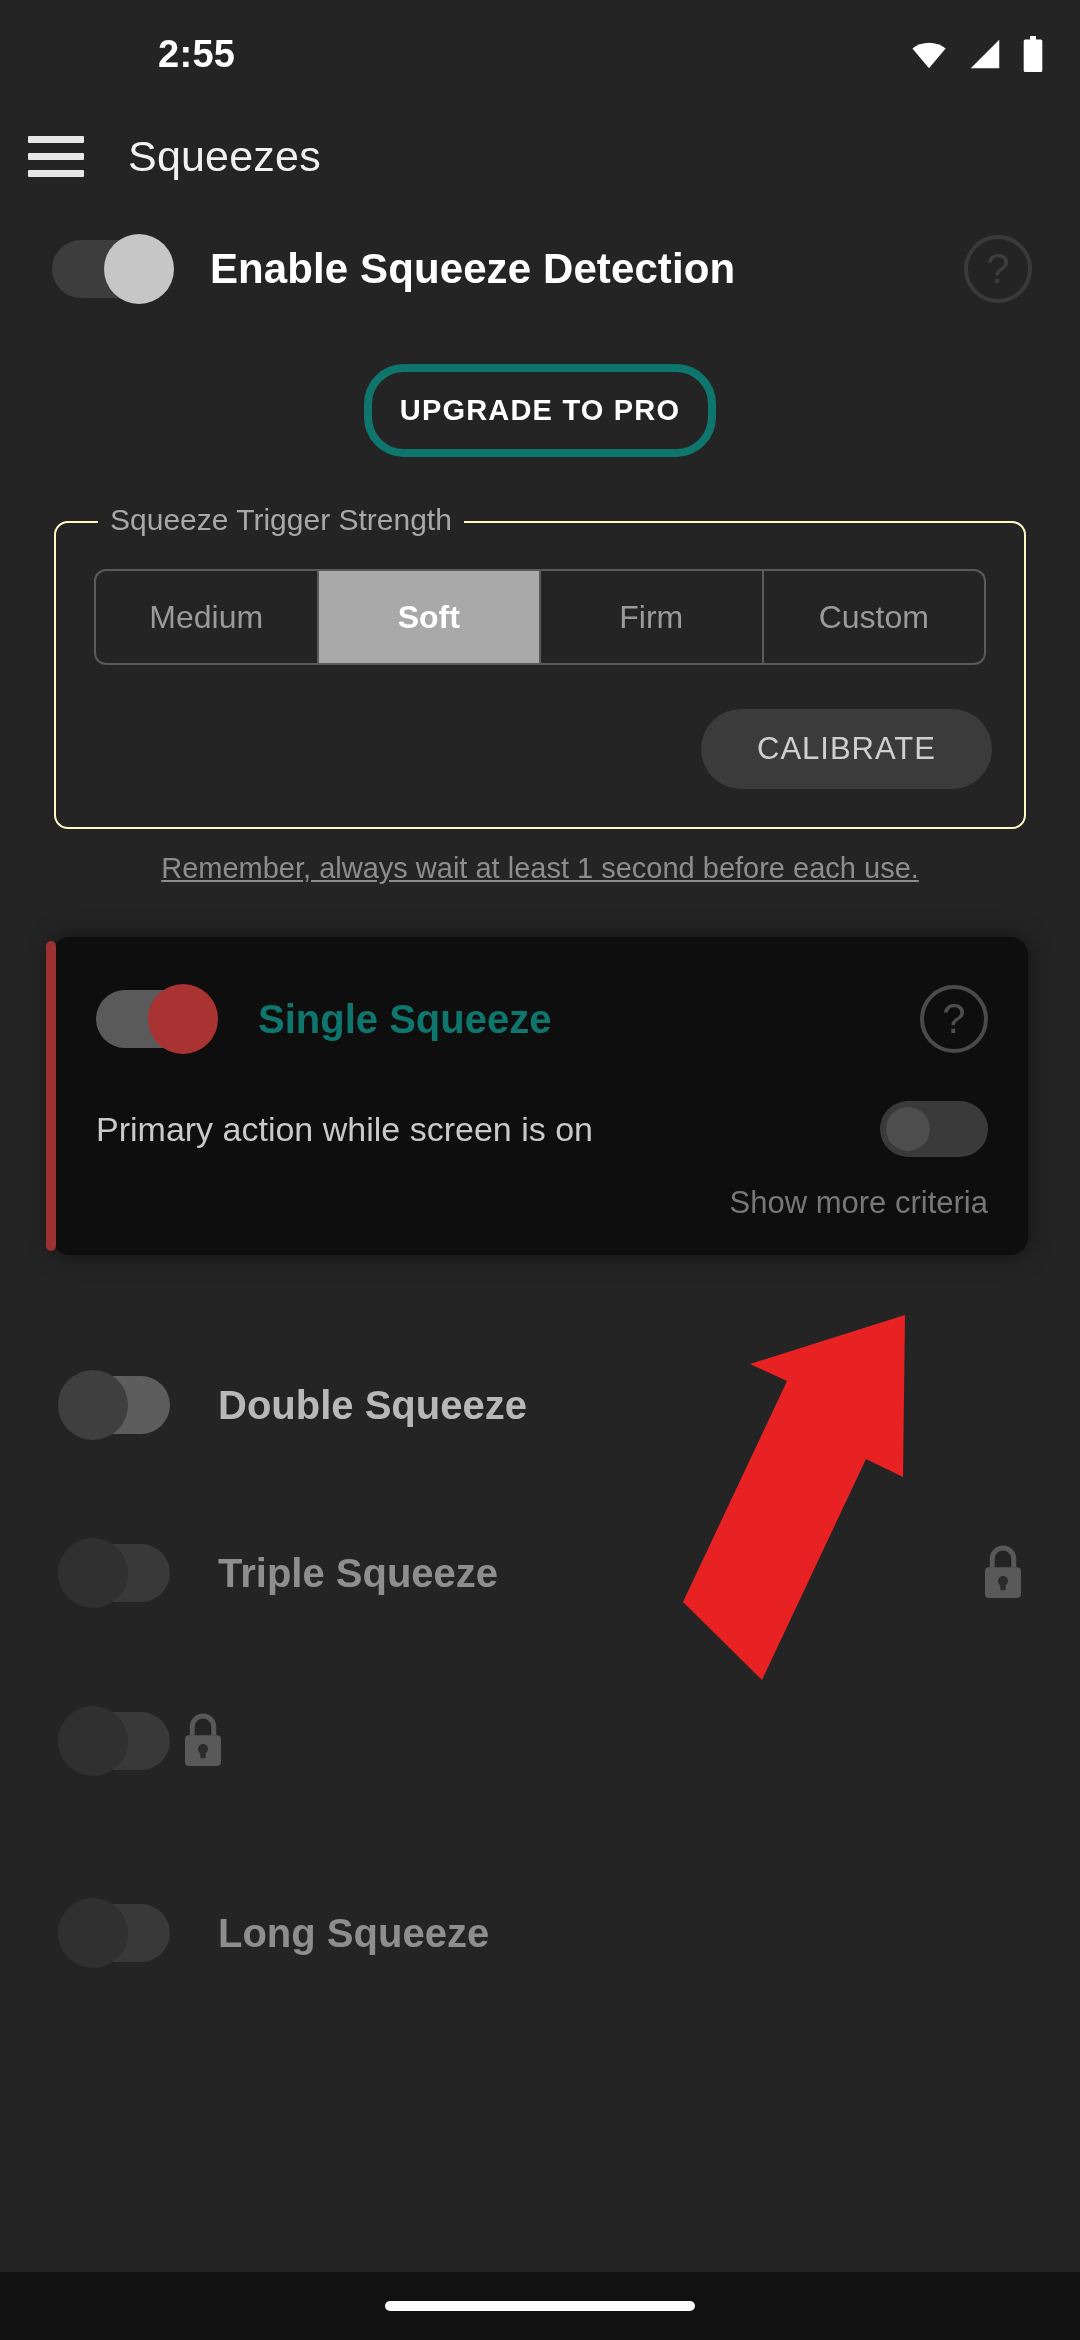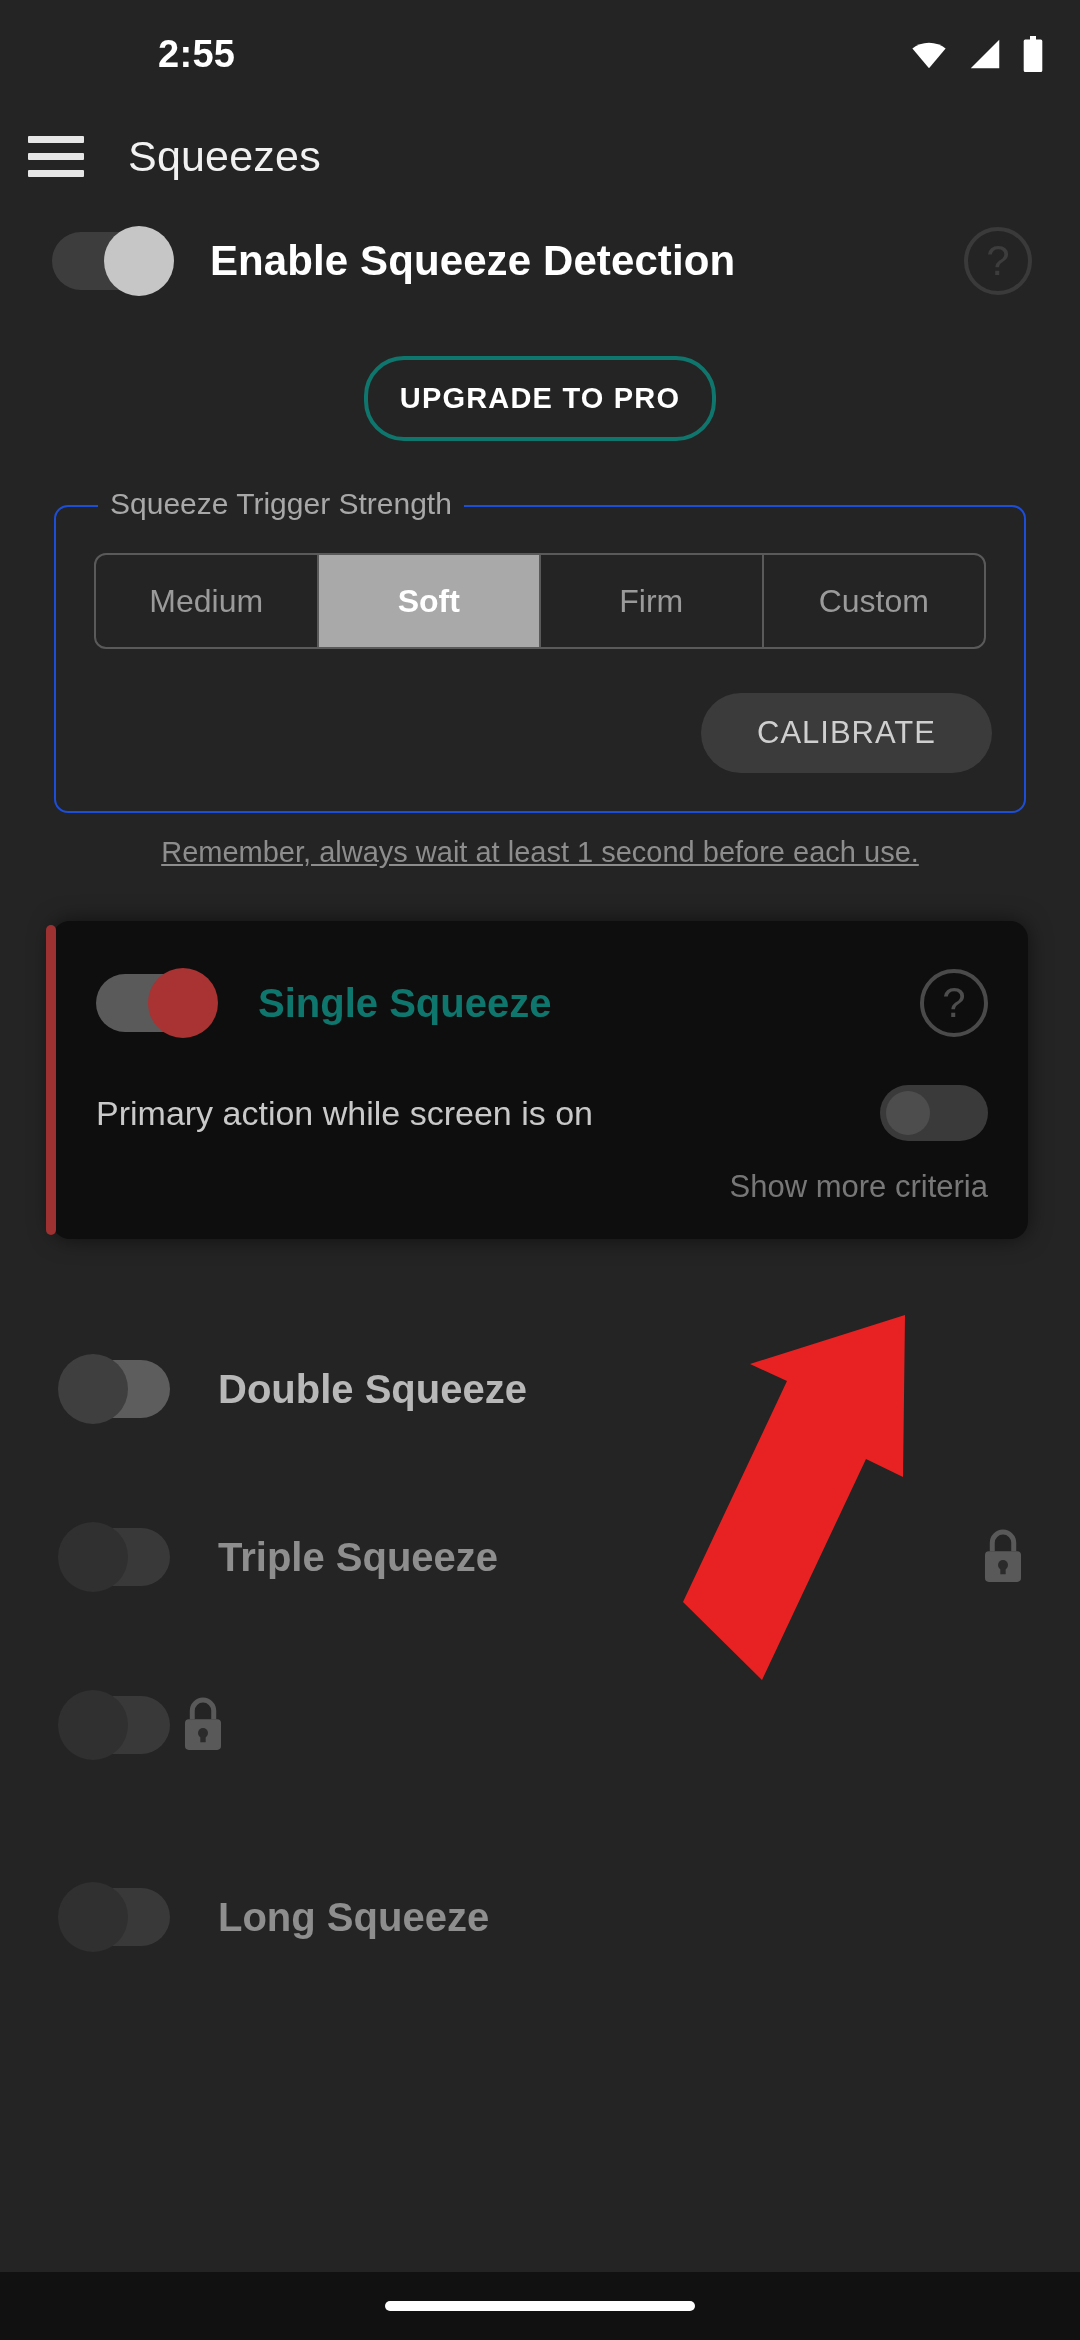--- a/index.html
+++ b/index.html
@@ -42,21 +42,21 @@
   }
   .hamburger span {
     display:block; width: 56px; height: 7px; background: #e6e6e6; border-radius: 1px;
   }
   .appbar-title {
     color: #f1f1f1; font-size: 43px; font-weight: 400; letter-spacing: .2px;
     margin-left: 8px;
   }
 
   
-  .content { position: absolute; top: 196px; left: 0; width: 1080px; }
+  .content { position: absolute; top: 204px; left: 0; width: 1080px; }
 
   
   .master-row {
     display: flex; align-items: center;
     height: 130px; padding: 0 48px 0 52px;
   }
   .master-title {
     color: #ffffff; font-size: 42px; font-weight: 700; margin-left: 36px;
     flex: 1; letter-spacing: .1px;
   }
@@ -99,29 +99,29 @@
     border: 4px solid #3a3a3a;
     display: flex; align-items: center; justify-content: center;
     color: #3d3d3d; font-size: 42px; font-weight: 400; line-height: 1;
     flex: 0 0 auto;
   }
   .help-circle.bright { border-color: #4a4a4a; color: #4d4d4d; }
 
   
   .upgrade-wrap { display: flex; justify-content: center; margin-top: 30px; }
   .upgrade-btn {
-    border: 4px solid #0f766e; border-radius: 40px;
+    border: 8px solid #0f766e; border-radius: 40px;
     color: #ffffff; font-size: 29px; font-weight: 700; letter-spacing: 1.2px;
     padding: 22px 0; width: 352px; text-align: center; background: transparent;
   }
 
   
   .group {
     position: relative; margin: 64px 54px 0 54px;
-    border: 2px solid #1d4ed8; border-radius: 14px;
+    border: 2px solid #fef9c3; border-radius: 14px;
     padding: 46px 32px 38px 32px;
   }
   .group-legend {
     position: absolute; top: -20px; left: 42px;
     background: #242424; padding: 0 12px;
     color: #a8a8a8; font-size: 30px;
   }
   .seg {
     display: flex; border: 2px solid #5a5a5a; border-radius: 12px;
     overflow: hidden; height: 96px; margin: 0 6px;

